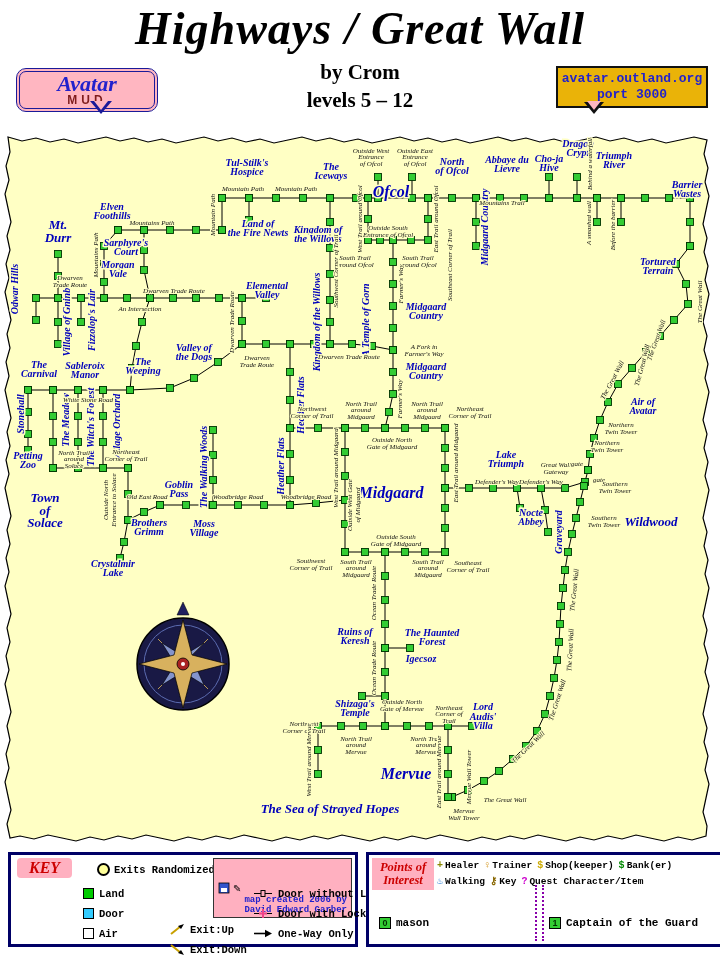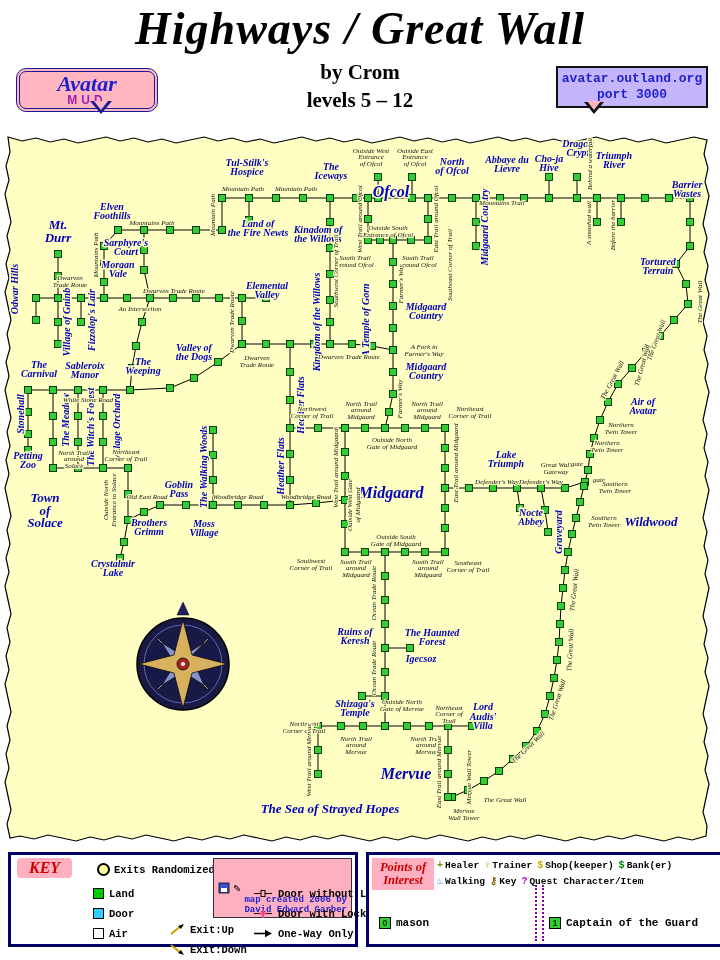--- a/index.html
+++ b/index.html
@@ -12,28 +12,28 @@
     font-family:"Liberation Serif",serif;font-weight:bold;font-size:21px;color:#000;}
   .levels{position:absolute;left:0;top:88px;width:720px;text-align:center;
     font-family:"Liberation Serif",serif;font-weight:bold;font-size:21px;color:#000;}
 
   .badge-avatar{position:absolute;left:16px;top:68px;width:142px;height:44px;
     background:#FFB6C1;border:4px double #1a1a99;border-radius:10px;box-sizing:border-box;
     text-align:center;padding-top:1px;}
   .badge-avatar .l1{font-family:"Liberation Serif",serif;font-weight:bold;font-style:italic;
     font-size:22px;color:#2222CC;line-height:21px;}
   .badge-avatar .l2{font-family:"Liberation Sans",sans-serif;font-weight:bold;
-    font-size:12px;color:#a21caf;letter-spacing:4px;line-height:12px;}
+    font-size:12px;color:#7f1d1d;letter-spacing:4px;line-height:12px;}
   .badge-avatar::before{content:"";position:absolute;left:70px;bottom:-17px;
     border:11px solid transparent;border-top:13px solid #1a1a99;}
   .badge-avatar::after{content:"";position:absolute;left:74px;bottom:-9px;
     border:7px solid transparent;border-top:9px solid #FFB6C1;}
 
   .badge-server{position:absolute;left:556px;top:66px;width:152px;height:42px;
-    background:#c4b5fd;border:2px solid #111;box-sizing:border-box;text-align:center;padding-top:3px;}
+    background:#eab308;border:2px solid #111;box-sizing:border-box;text-align:center;padding-top:3px;}
   .badge-server .l1,.badge-server .l2{font-family:"Liberation Mono",monospace;font-weight:bold;
     font-size:13px;color:#2222CC;line-height:16px;}
   .badge-server::before{content:"";position:absolute;left:26px;bottom:-18px;
     border:10px solid transparent;border-top:12px solid #111;}
   .badge-server::after{content:"";position:absolute;left:29px;bottom:-11px;
     border:7px solid transparent;border-top:9px solid #FFB6C1;}
 
   #map-svg{position:absolute;left:2px;top:132px;}
   .compass{position:absolute;left:128px;top:600px;}
 
@@ -774,21 +774,21 @@
       <rect x="3" y="6" width="6" height="4" fill="#fff"></rect>
     </svg>
     <span style="font-size:10px;">✎</span>
     <div class="credit-text">
       <span>map created 2006 by</span><br>
       <span>David Edward Garber</span>
     </div>
   </div>
 
 
-  <div class="key-col" style="left:82px;">
+  <div class="key-col" style="left:72px;">
     <div class="key-item">
       <span class="swatch" style="background: rgb(0, 204, 0);"></span>
       <span>Land</span>
     </div>
     <div class="key-item">
       <span class="swatch" style="background: rgb(51, 204, 255);"></span>
       <span>Door</span>
     </div>
     <div class="key-item">
       <span class="swatch" style="background: rgb(255, 255, 255);"></span>

